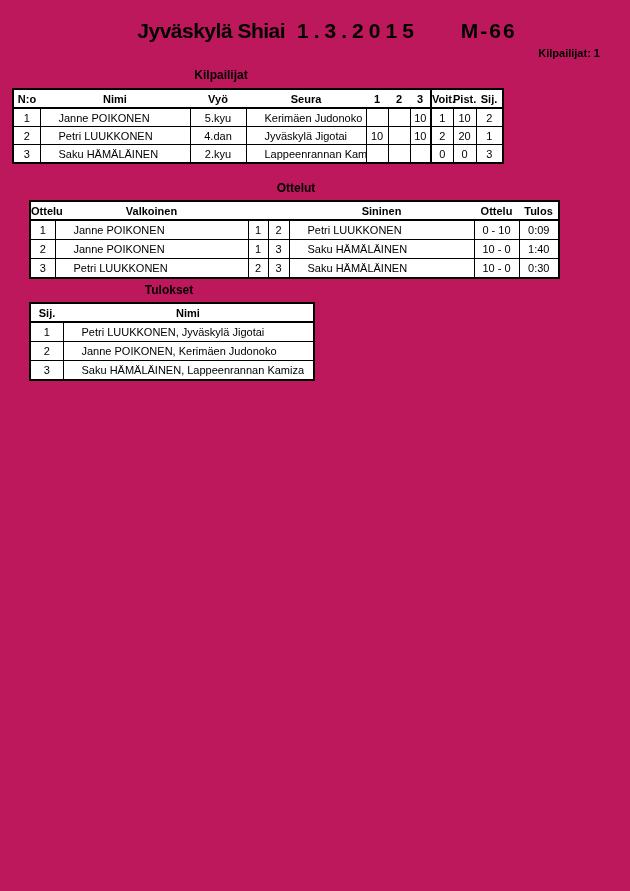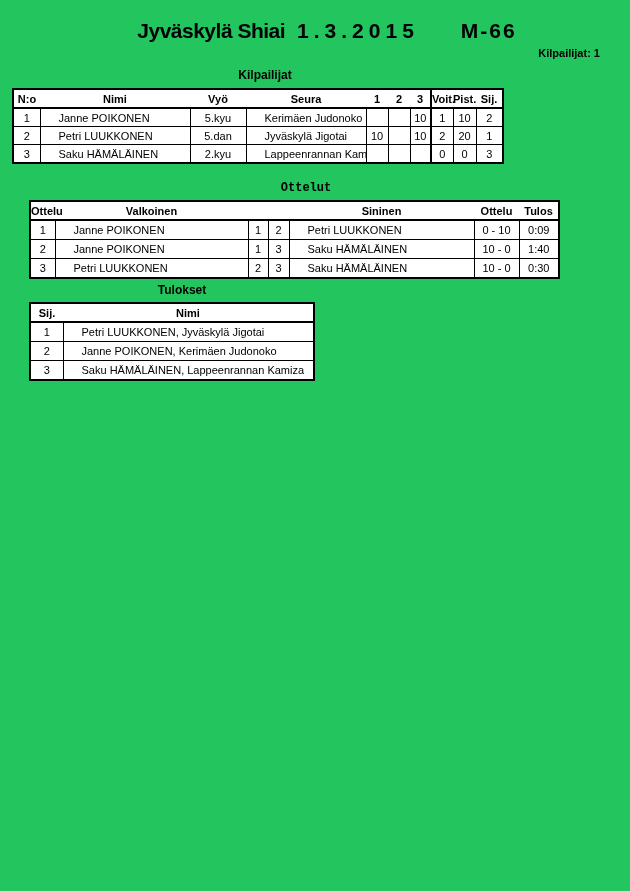--- a/index.html
+++ b/index.html
@@ -1,20 +1,20 @@
 <!DOCTYPE html>
 <html><head>
 <meta charset="utf-8">
 <style>
   html, body { margin: 0; padding: 0; background: #ffffff; }
   .page {
     position: relative;
     width: 630px;
     height: 891px;
-    background: #22c55e;
+    background: #be185d;
     color: #000000;
     font-family: "Liberation Sans", "DejaVu Sans", sans-serif;
     overflow: hidden;
   }
 
   
   .title {
     position: absolute;
     top: 18px;
     left: 327px;
@@ -37,23 +37,23 @@
   }
 
   
   .section-heading {
     position: absolute;
     transform: translateX(-50%);
     font-size: 12px;
     font-weight: bold;
     white-space: nowrap;
   }
-  .h-kilpailijat { left: 221px; top: 68px; margin-left: 44px; }
-  .h-ottelut     { left: 306px; top: 181px; font-family: Liberation Mono, monospace; }
-  .h-tulokset    { left: 182px; top: 283px; text-align: center; }
+  .h-kilpailijat { left: 221px; top: 68px; }
+  .h-ottelut     { left: 296px; top: 181px; }
+  .h-tulokset    { left: 169px; top: 283px; text-align: center; }
 
   
   table {
     position: absolute;
     border-collapse: collapse;
     table-layout: fixed;
     border: 2px solid #000000;
     background: #ffffff;
   }
   th {
@@ -136,21 +136,21 @@
         <td></td>
         <td></td>
         <td>10</td>
         <td class="thick-left">1</td>
         <td>10</td>
         <td>2</td>
       </tr>
       <tr>
         <td>2</td>
         <td class="name">Petri LUUKKONEN</td>
-        <td>5.dan</td>
+        <td>4.dan</td>
         <td class="name">Jyväskylä Jigotai</td>
         <td>10</td>
         <td></td>
         <td>10</td>
         <td class="thick-left">2</td>
         <td>20</td>
         <td>1</td>
       </tr>
       <tr>
         <td>3</td>

